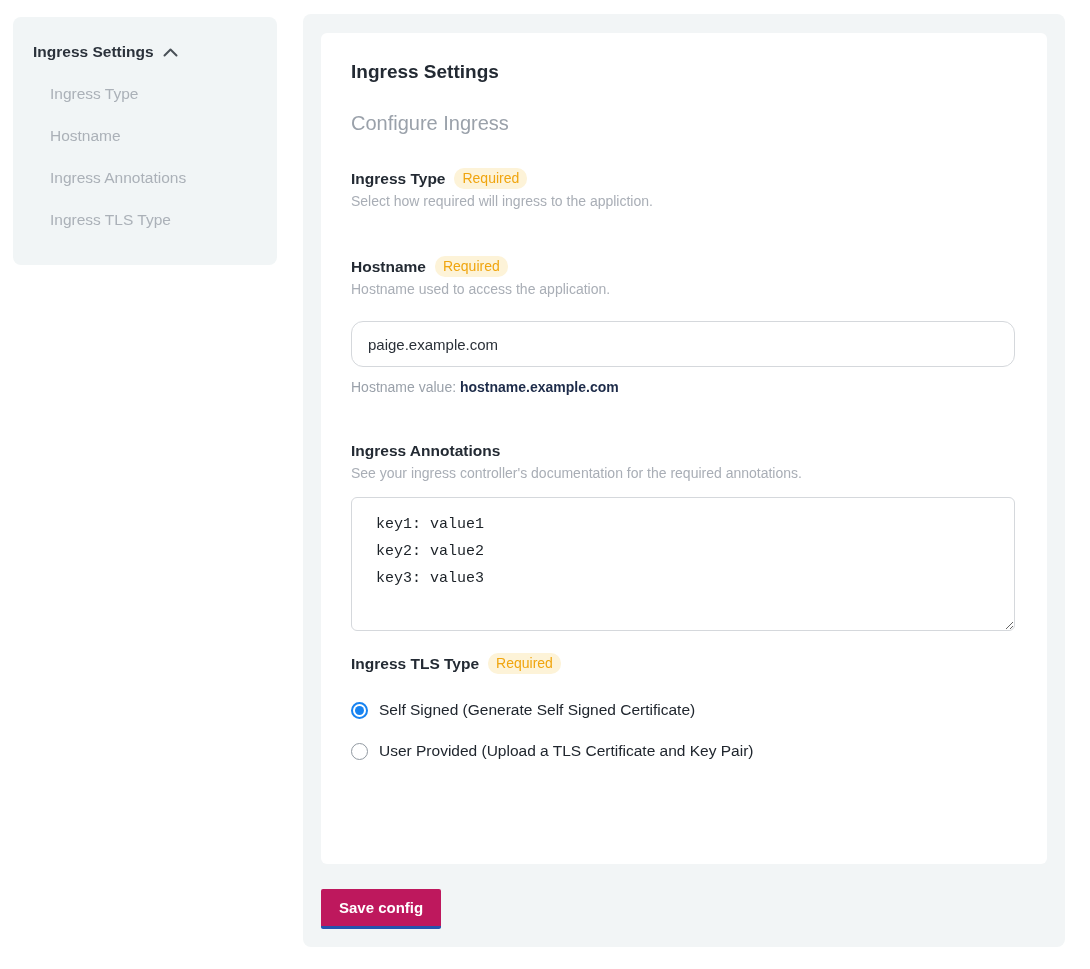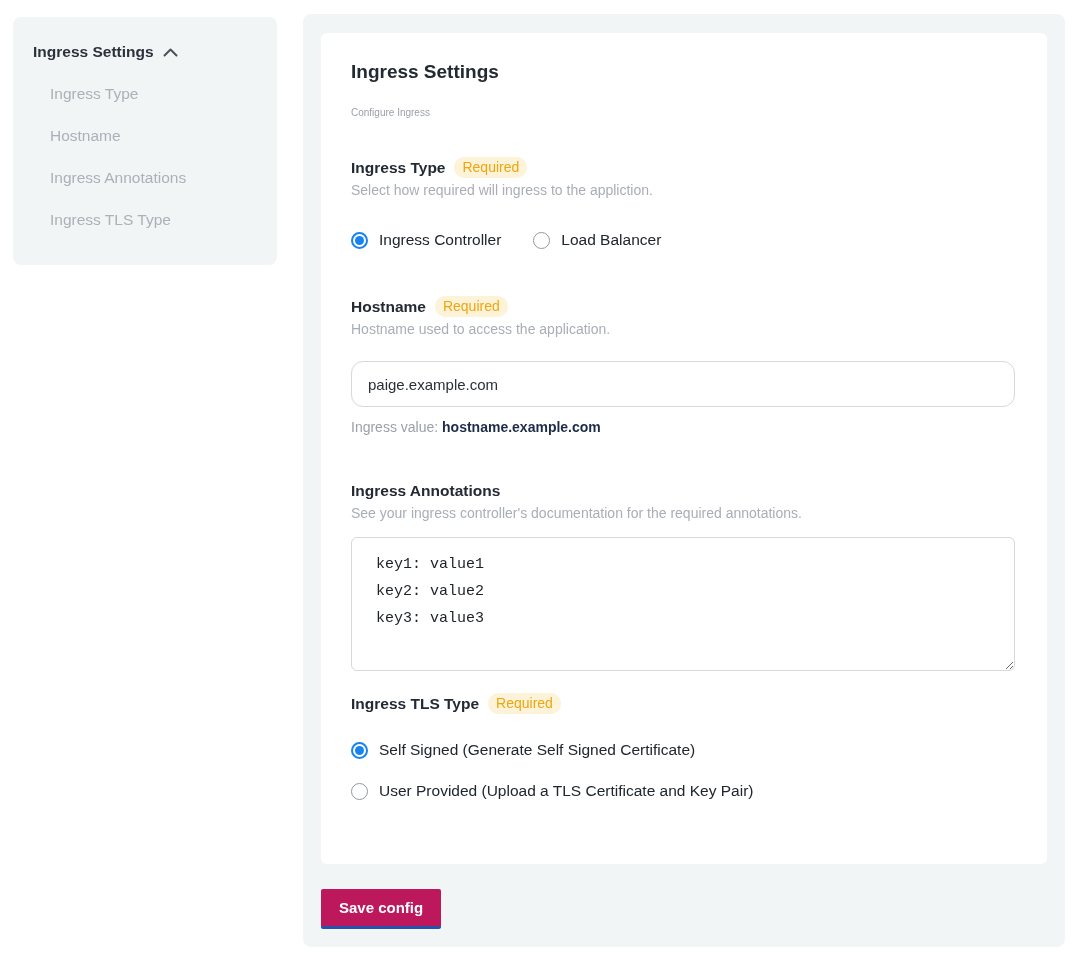--- a/index.html
+++ b/index.html
@@ -22,21 +22,21 @@
   .main-wrap {
     position: absolute; left: 303px; top: 14px; width: 762px; height: 933px;
     background: #f2f5f6; border-radius: 8px; padding: 19px 18px 18px 18px;
   }
   .card {
     width: 726px; height: 831px; background: #ffffff; border-radius: 6px;
     padding: 27px 32px 0 30px;
   }
 
   .card-title { font-size: 19px; font-weight: bold; color: #232a33; line-height: 23px; }
-  .card-subtitle { margin-top: 21px; font-size: 10px; color: #9aa1aa; line-height: 17px; }
+  .card-subtitle { margin-top: 32px; font-size: 20px; color: #9aa1aa; line-height: 17px; }
 
   .sec-header { display: flex; align-items: center; gap: 9px; }
   .sec-label { font-size: 15.5px; font-weight: bold; color: #232a33; line-height: 20px; }
   .badge {
     display: inline-block; background: #fdf3d8; color: #f0a50f;
     font-size: 14px; padding: 2px 8px 3px 8px; border-radius: 10px; line-height: 16px;
   }
   .desc { margin-top: 4px; font-size: 14px; color: #a9aeb6; line-height: 16px; }
 
   .mt-36 { margin-top: 36px; }
@@ -106,42 +106,30 @@
 
     <h1 class="card-title">Ingress Settings</h1>
     <p class="card-subtitle">Configure Ingress</p>
 
     <div class="sec-header mt-36">
       <span class="sec-label">Ingress Type</span>
       <span class="badge">Required</span>
     </div>
     <p class="desc">Select how required will ingress to the appliction.</p>
 
-    <div class="radio-row">
-      <label class="radio-group">
-        <span class="radio on">
-            <span class="dot"></span>
-          </span>
-        <span class="radio-label">Ingress Controller</span>
-      </label>
-      <label class="radio-group">
-        <span class="radio off"></span>
-        <span class="radio-label">Load Balancer</span>
-      </label>
-    </div>
 
     <div class="sec-header mt-47">
       <span class="sec-label">Hostname</span>
       <span class="badge">Required</span>
     </div>
     <p class="desc">Hostname used to access the application.</p>
 
     <input class="text-input" type="text" value="paige.example.com" style="">
 
-    <p class="default-line"><span>Ingress value: </span><b>hostname.example.com</b></p>
+    <p class="default-line"><span>Hostname value: </span><b>hostname.example.com</b></p>
 
     <div class="sec-header mt-46">
       <span class="sec-label">Ingress Annotations</span>
     </div>
     <p class="desc">See your ingress controller's documentation for the required annotations.</p>
 
     <textarea class="annotations-input" spellcheck="false" style="">key1: value1
 key2: value2
 key3: value3</textarea>
 

